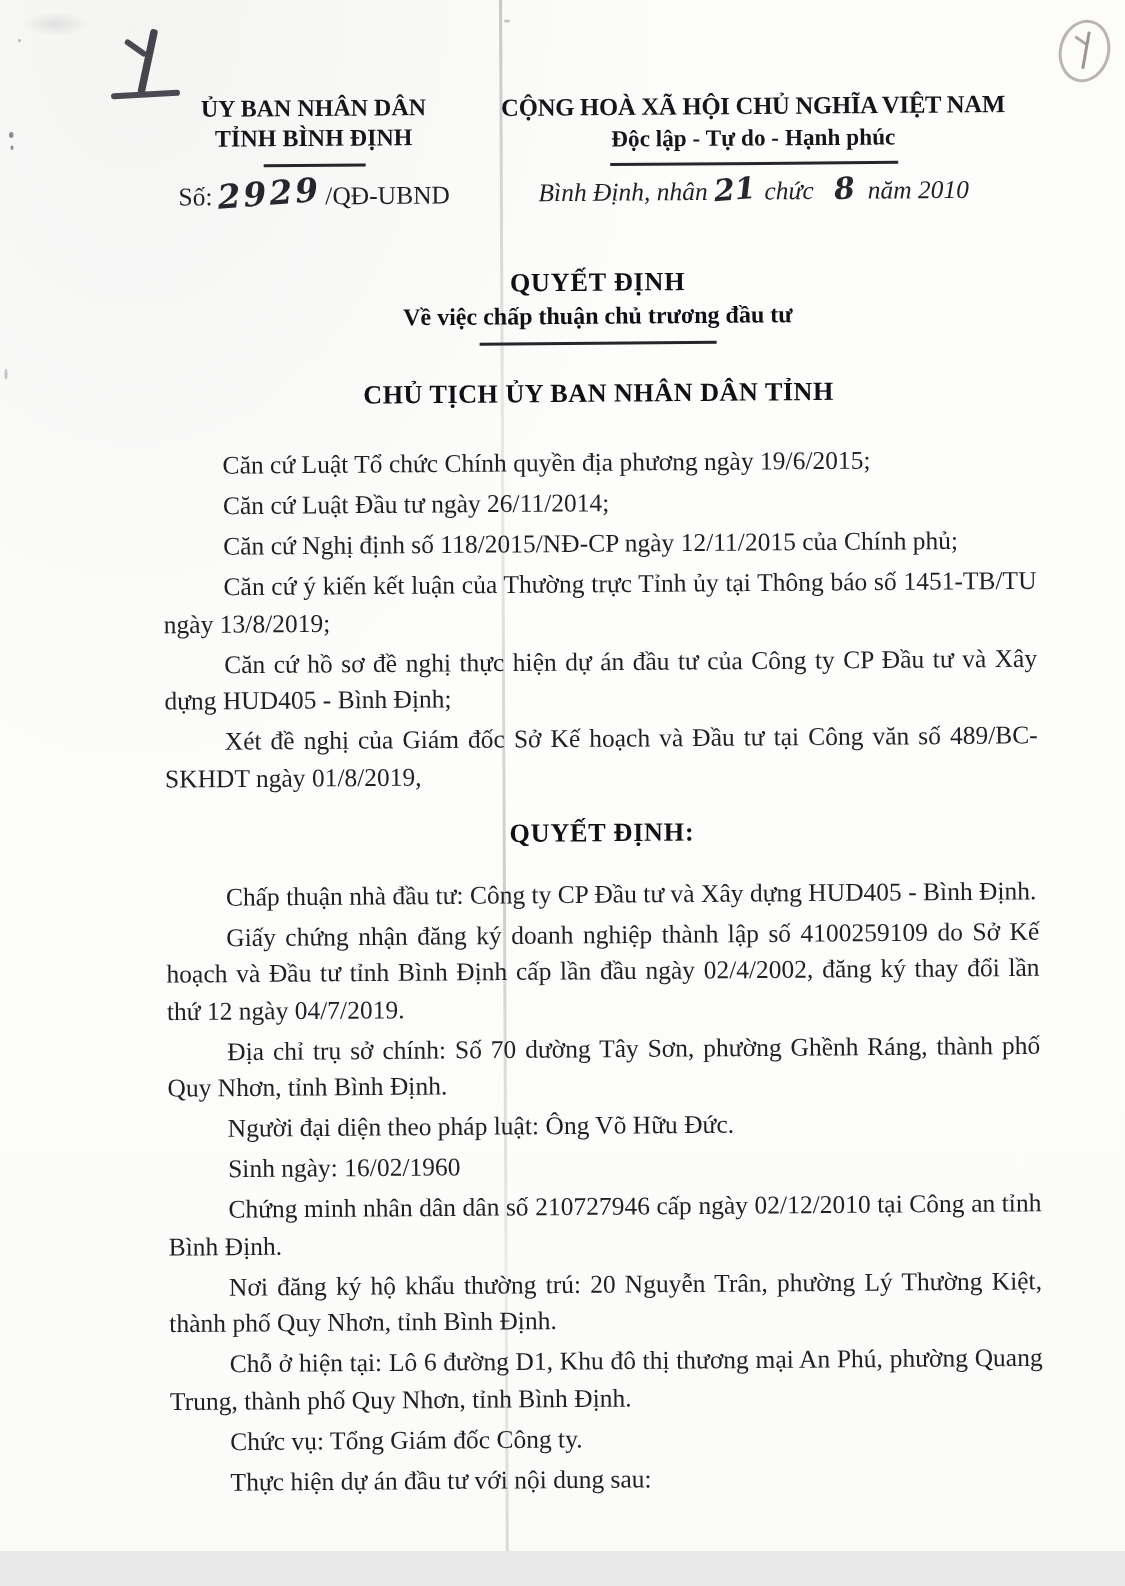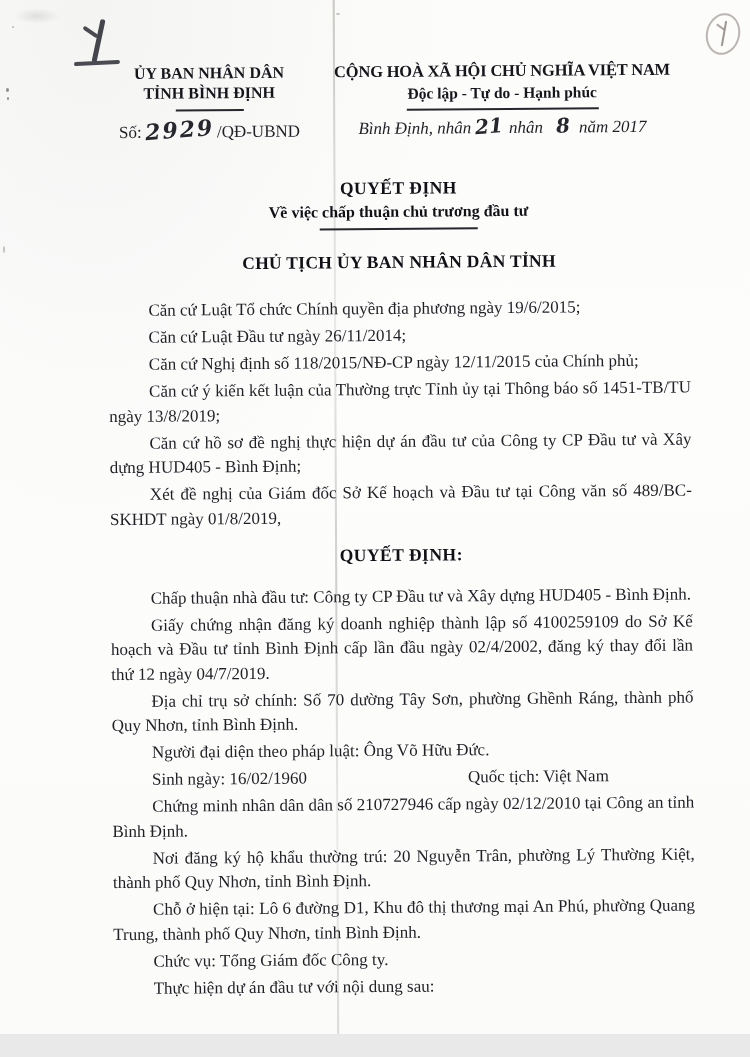--- a/index.html
+++ b/index.html
@@ -104,21 +104,21 @@
       <div class="num-line">
         <span>Số:</span><span class="hand num">2929</span><span>/QĐ-UBND</span>
       </div>
     </div>
 
     <div class="hdr-right">
       <div class="nat1">CỘNG HOÀ XÃ HỘI CHỦ NGHĨA VIỆT NAM</div>
       <div class="nat2">Độc lập - Tự do - Hạnh phúc</div>
       <div class="rule-r"></div>
       <div class="date-line">
-        <span>Bình Định, nhân</span><span class="hand day">21</span><span>nhân</span><span class="hand month">8</span><span>năm 2017</span>
+        <span>Bình Định, nhân</span><span class="hand day">21</span><span>chức</span><span class="hand month">8</span><span>năm 2010</span>
       </div>
     </div>
 
     <div class="title-block">
       <div class="t1">QUYẾT ĐỊNH</div>
       <div class="t2">Về việc chấp thuận chủ trương đầu tư</div>
       <div class="rule-t"></div>
       <div class="t3">CHỦ TỊCH ỦY BAN NHÂN DÂN TỈNH</div>
     </div>
 
@@ -132,21 +132,20 @@
 
       <div class="para decree">QUYẾT ĐỊNH:</div>
 
       <div class="para">Chấp thuận nhà đầu tư: Công ty CP Đầu tư và Xây dựng HUD405 - Bình Định.</div>
       <div class="para">Giấy chứng nhận đăng ký doanh nghiệp thành lập số 4100259109 do Sở Kế hoạch và Đầu tư tỉnh Bình Định cấp lần đầu ngày 02/4/2002, đăng ký thay đổi lần thứ 12 ngày 04/7/2019.</div>
       <div class="para">Địa chỉ trụ sở chính: Số 70 dường Tây Sơn, phường Ghềnh Ráng, thành phố Quy Nhơn, tỉnh Bình Định.</div>
       <div class="para">Người đại diện theo pháp luật: Ông Võ Hữu Đức.</div>
 
       <div class="para birth">
         <span>Sinh ngày: 16/02/1960</span>
-        <span class="right">Quốc tịch: Việt Nam</span>
       </div>
 
       <div class="para">Chứng minh nhân dân dân số 210727946 cấp ngày 02/12/2010 tại Công an tỉnh Bình Định.</div>
       <div class="para">Nơi đăng ký hộ khẩu thường trú: 20 Nguyễn Trân, phường Lý Thường Kiệt, thành phố Quy Nhơn, tỉnh Bình Định.</div>
       <div class="para">Chỗ ở hiện tại: Lô 6 đường D1, Khu đô thị thương mại An Phú, phường Quang Trung, thành phố Quy Nhơn, tỉnh Bình Định.</div>
       <div class="para">Chức vụ: Tổng Giám đốc Công ty.</div>
       <div class="para">Thực hiện dự án đầu tư với nội dung sau:</div>
     </div>
 
   </div>

